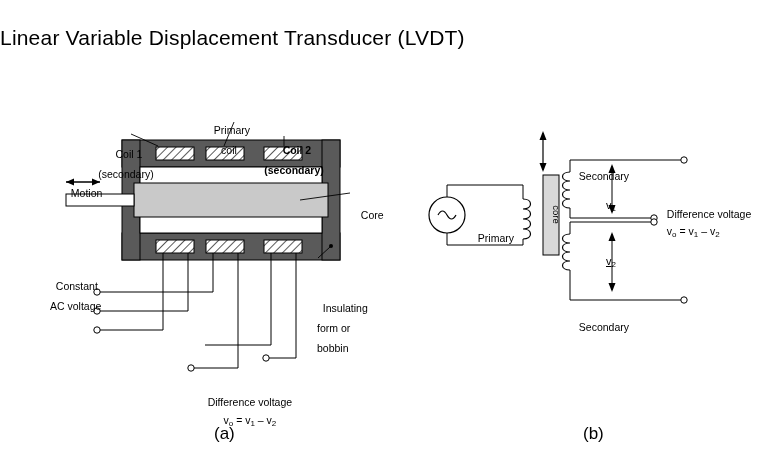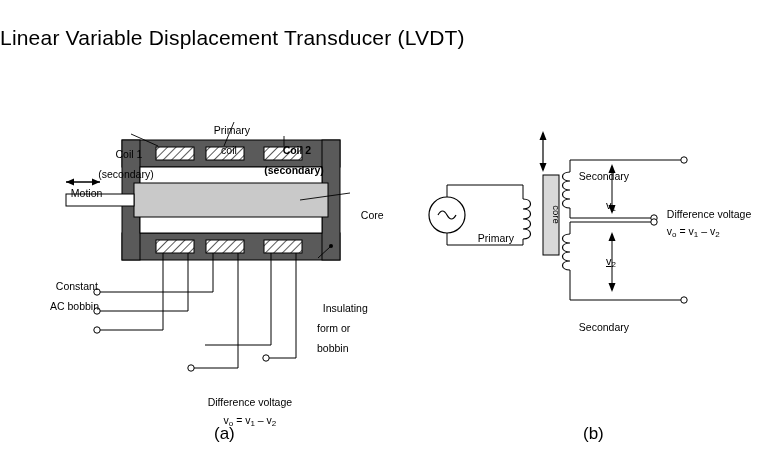--- a/index.html
+++ b/index.html
@@ -195,21 +195,21 @@
 <div class="lbl" style="left:57px; top:163px;margin-left:8px;">
   <span>Motion</span>
 </div>
 
 <div class="lbl" style="left:355px; top:185px;">
   <span>Core</span>
 </div>
 
 <div class="lbl" style="left:50px; top:256px;">
   <span>Constant
-AC bobbin</span>
+AC voltage</span>
 </div>
 
 <div class="lbl" style="left:317px; top:278px;">
   <span>Insulating
 form or
 bobbin</span>
 </div>
 
 <div class="lbl lbl-c" style="left:182px; top:372px; width:130px;">
   <span>Difference voltage</span>

